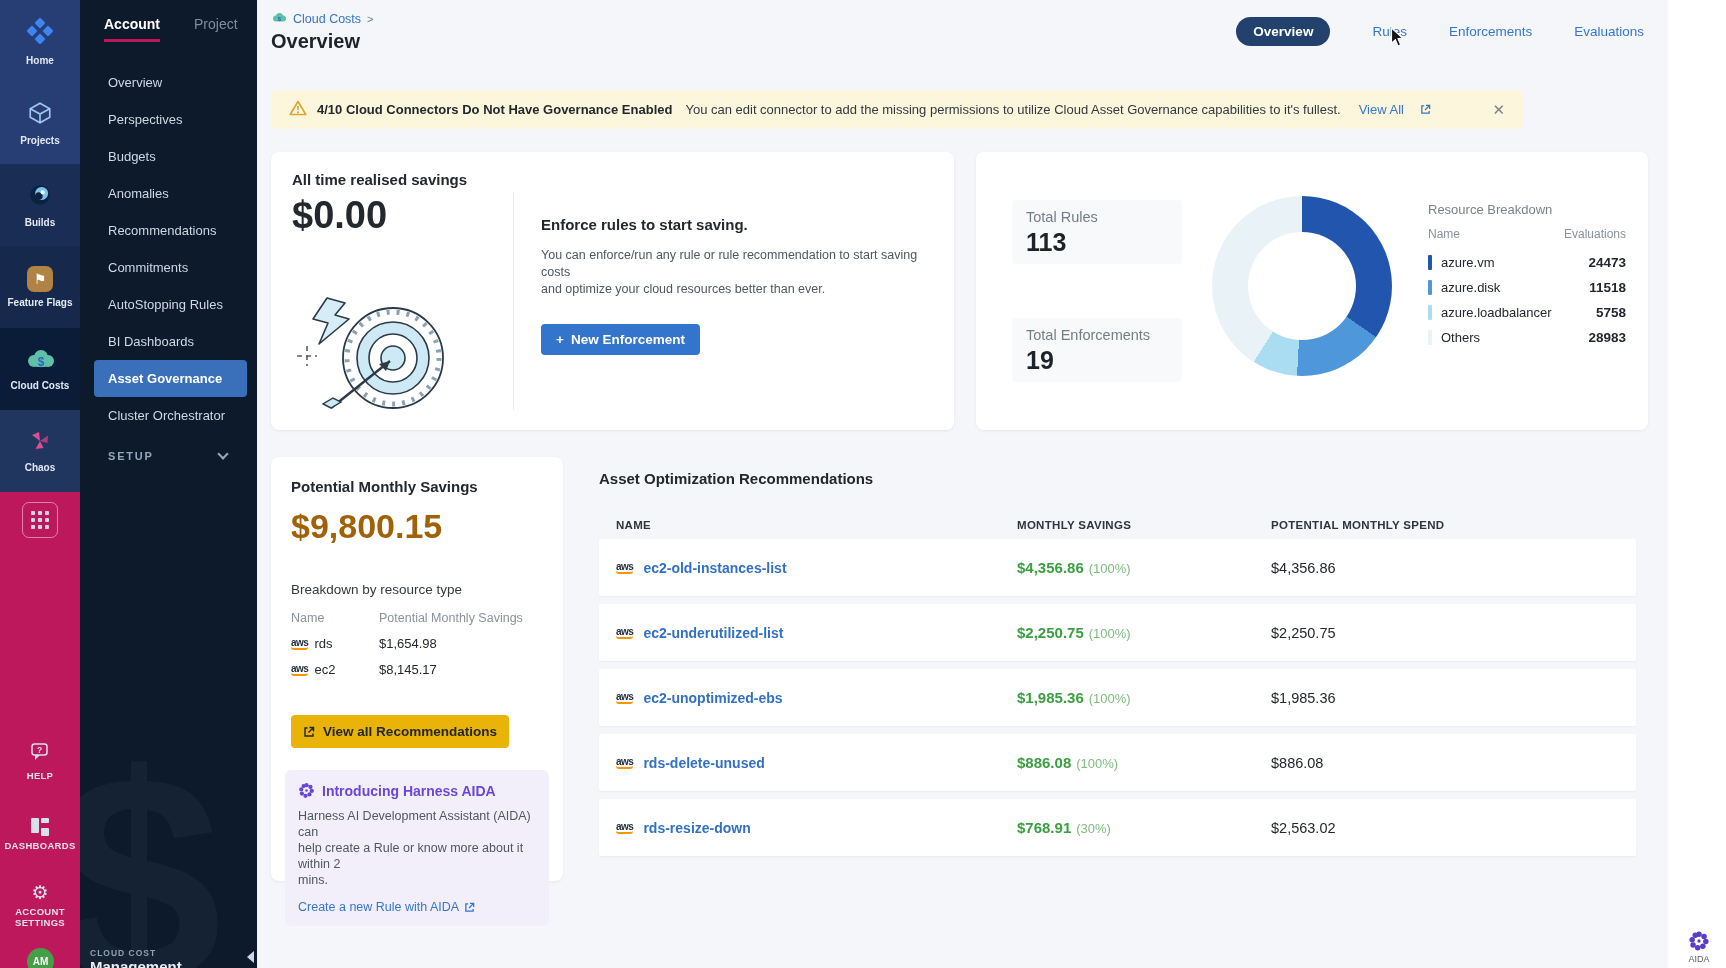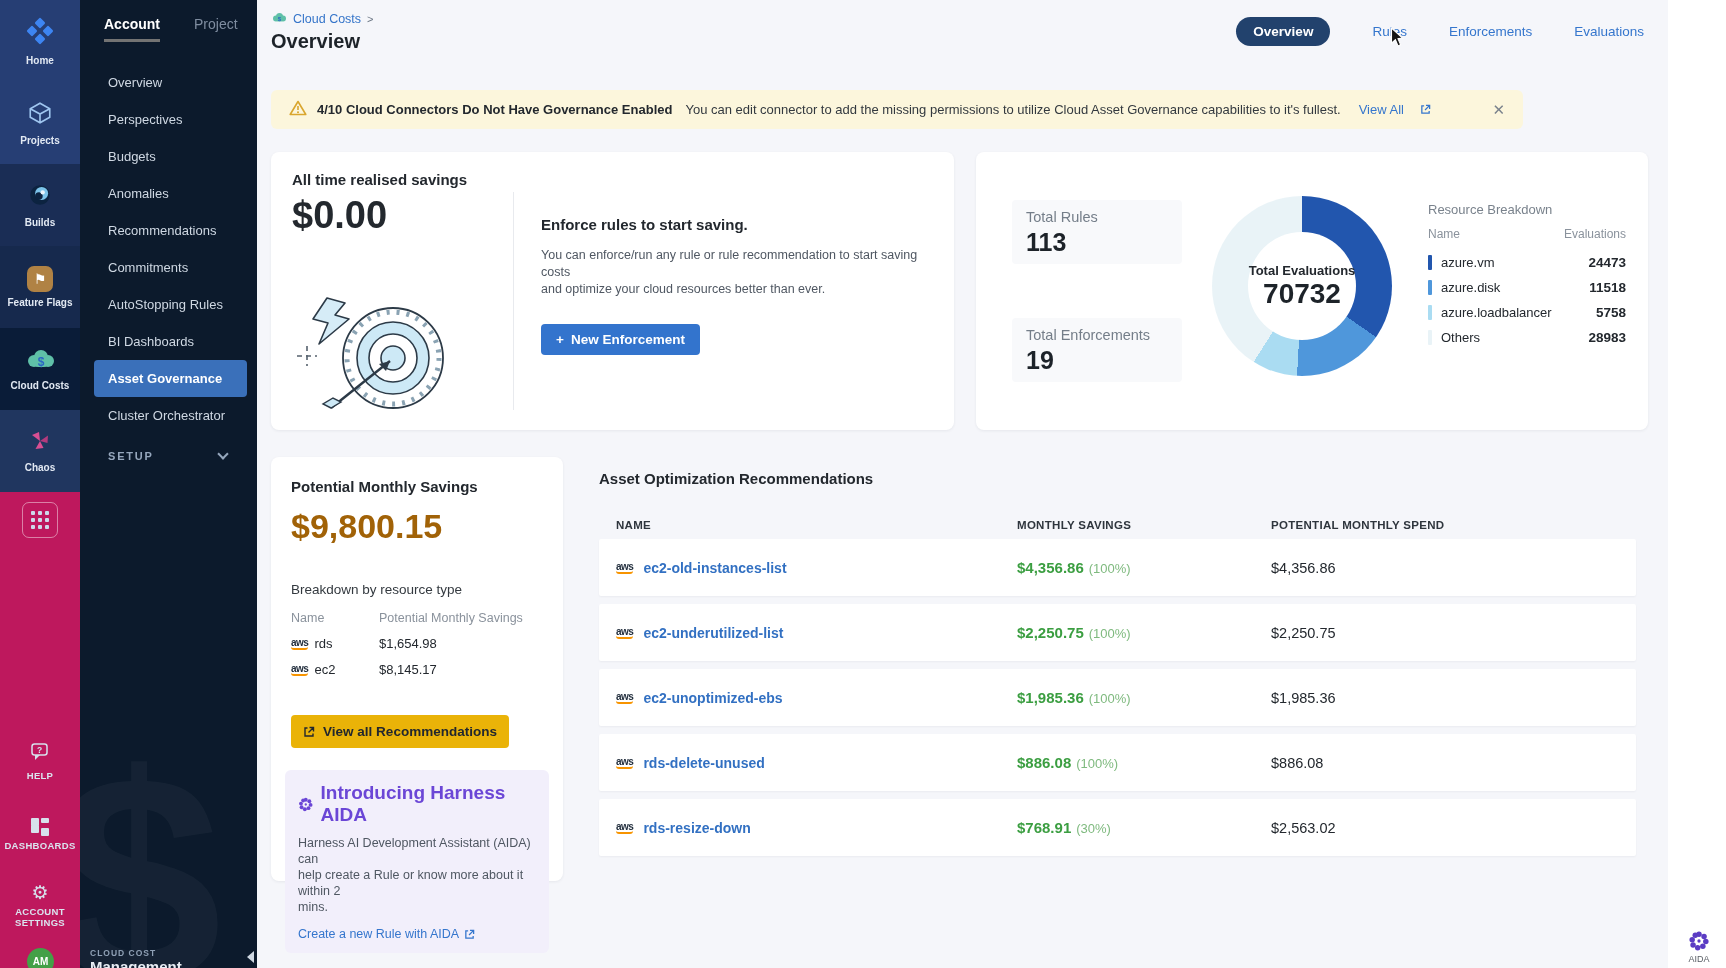--- a/index.html
+++ b/index.html
@@ -28,21 +28,21 @@
   .dash4 { display:grid; grid-template-columns:repeat(2,8px); grid-gap:2px; }
   .dash4 span { width:8px; height:8px; background:#d7e0ec; border-radius:1px; }
   .dash4 span:nth-child(2){ height:5px; } .dash4 span:nth-child(3){ margin-top:-3px; }
   .avatar { position:absolute; top:948px; left:27px; width:27px; height:27px; border-radius:50%; background:#43a047;
     color:#fff; font-size:10px; font-weight:bold; display:flex; align-items:center; justify-content:center; }
 
   
   .sidebar { width:177px; background:#0c1a2c; position:relative; flex:none; overflow:hidden; }
   .side-tabs { display:flex; gap:34px; padding:16px 0 0 24px; }
   .side-tab { font-size:14px; color:#7f8da0; cursor:pointer; padding-bottom:7px; }
-  .side-tab.active { color:#fff; font-weight:bold; border-bottom:3px solid #737373; }
+  .side-tab.active { color:#fff; font-weight:bold; border-bottom:3px solid #be185d; }
   .side-list { margin-top:22px; list-style:none; }
   .side-list li { height:37px; line-height:37px; padding-left:28px; font-size:13px; color:#cfd8e3; cursor:pointer; white-space:nowrap; }
   .side-list li.sel { background:#3a70ba; color:#fff; border-radius:4px; margin:0 10px 0 14px; padding-left:14px; font-weight:bold; }
   .setup-row { margin-top:16px; padding:0 30px 0 28px; display:flex; align-items:center; justify-content:space-between;
     color:#96a7bd; font-size:11px; font-weight:bold; letter-spacing:1.8px; cursor:pointer; }
   .chev { width:8px; height:8px; border-right:2px solid #96a7bd; border-bottom:2px solid #96a7bd; transform:rotate(45deg); margin-top:-4px; }
   .watermark { position:absolute; bottom:-85px; left:-25px; font-size:300px; font-weight:bold; color:rgba(255,255,255,.04); }
   .side-foot { position:absolute; left:10px; bottom:-7px; }
   .side-foot .l1 { font-size:8.5px; letter-spacing:1px; color:#8fa0b5; font-weight:bold; }
   .side-foot .l2 { font-size:15px; color:#e8edf4; font-weight:bold; }
@@ -105,21 +105,21 @@
   .card3 .amt { font-size:34px; font-weight:bold; color:#a16207; margin-top:12px; }
   .card3 .bdt { font-size:13.5px; color:#33393f; margin-top:36px; }
   .minitbl { margin-top:14px; }
   .minitbl .hr { display:grid; grid-template-columns:88px 1fr; font-size:12.5px; color:#8a929c; }
   .minitbl .rr { display:grid; grid-template-columns:88px 1fr; align-items:center; margin-top:11px; font-size:13px; color:#23282e; }
   .minitbl .rname { display:flex; align-items:center; gap:6px; }
   .btn-ghost { margin-top:38px; width:218px; background:#eab308; border:none; border-radius:4px; padding:9px 4px;
     font-size:13.5px; font-weight:bold; color:#22272e; display:flex; align-items:center; justify-content:center; gap:8px; cursor:pointer;
     font-family:inherit;}
   .aida-card { margin-top:22px; margin-left:-6px; width:264px; background:#f2effb; border-radius:6px; padding:12px 13px; }
-  .aida-card .hd { display:flex; align-items:center; gap:7px; font-size:19px; font-weight:bold; color:#6b46d6; }
+  .aida-card .hd { display:flex; align-items:center; gap:7px; font-size:14px; font-weight:bold; color:#6b46d6; }
   .aida-card .bd { margin-top:9px; font-size:12.5px; line-height:16px; color:#4f5762; }
   .aida-card .lk { margin-top:12px; font-size:12.5px; color:#3576cd; display:flex; align-items:center; gap:5px; cursor:pointer; }
 
   .tablewrap { position:absolute; left:342px; top:457px; width:1037px; }
   .tablewrap .ttl { font-size:15px; font-weight:bold; color:#23282e; margin-top:13px; }
   .thead { display:grid; grid-template-columns:401px 254px 276px 1fr; padding-left:17px; margin-top:32px;
     font-size:11.5px; font-weight:bold; color:#2e353d; letter-spacing:.3px; }
   .trow { display:grid; grid-template-columns:401px 254px 276px 1fr; align-items:center; padding-left:17px;
     background:#fff; height:57px; margin-top:8px; border-radius:2px; box-shadow:0 1px 2px rgba(30,40,60,.05); }
   .trow:first-of-type { margin-top:12px; }
@@ -362,24 +362,20 @@
     <section class="card card2">
       <div class="statbox" style="top:48px;">
         <div class="lab">Total Rules</div>
         <div class="val">113</div>
       </div>
       <div class="statbox" style="top:166px;">
         <div class="lab">Total Enforcements</div>
         <div class="val">19</div>
       </div>
       <div class="donut" style="background: conic-gradient(rgb(34, 86, 174) 0deg, rgb(34, 86, 174) 124.559deg, rgb(79, 151, 219) 124.559deg, rgb(79, 151, 219) 183.181deg, rgb(170, 220, 242) 183.181deg, rgb(170, 220, 242) 212.487deg, rgb(233, 243, 247) 212.487deg, rgb(233, 243, 247) 360deg);"></div>
-      <div class="donut-center">
-        <span class="cl">Total Evaluations</span>
-        <span class="cv">70732</span>
-      </div>
       <div class="legend">
         <div class="lt">Resource Breakdown</div>
         <div class="lh">
           <span>Name</span>
           <span>Evaluations</span>
         </div>
         <div class="legrow">
           <span class="bar" style="background: rgb(34, 86, 174);"></span>
           <span class="nm">azure.vm</span>
           <span class="vl">24473</span>

